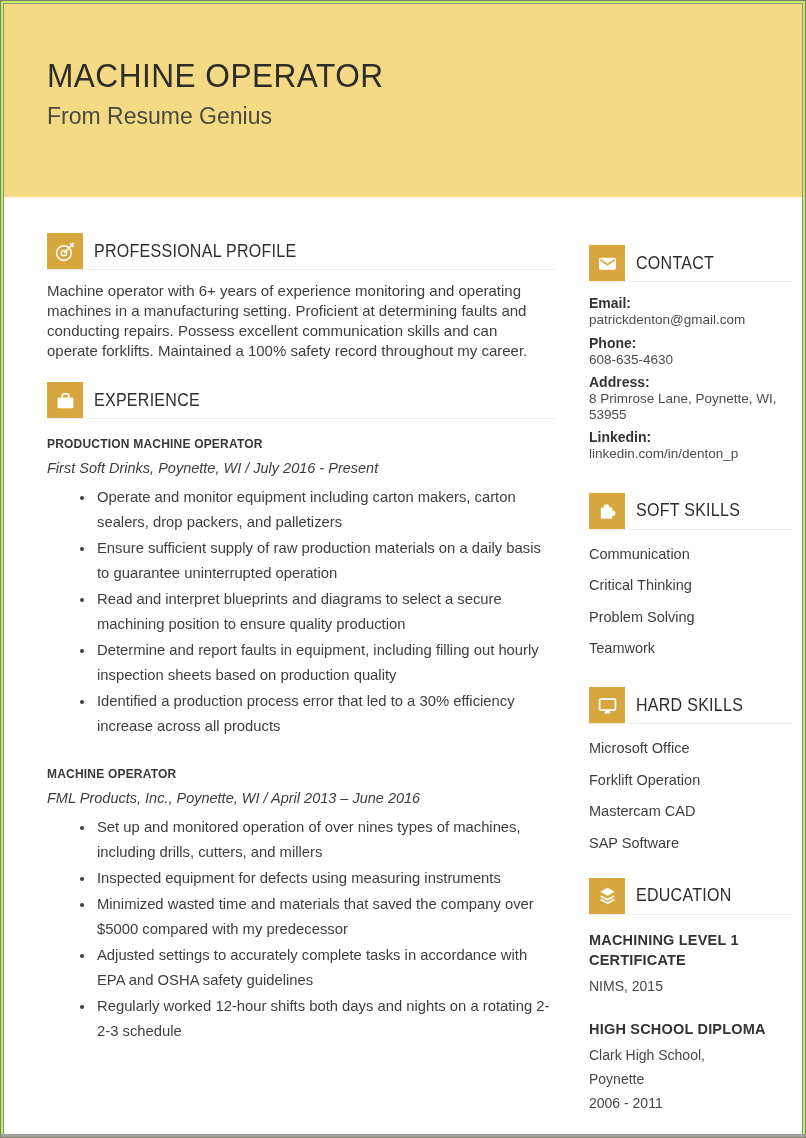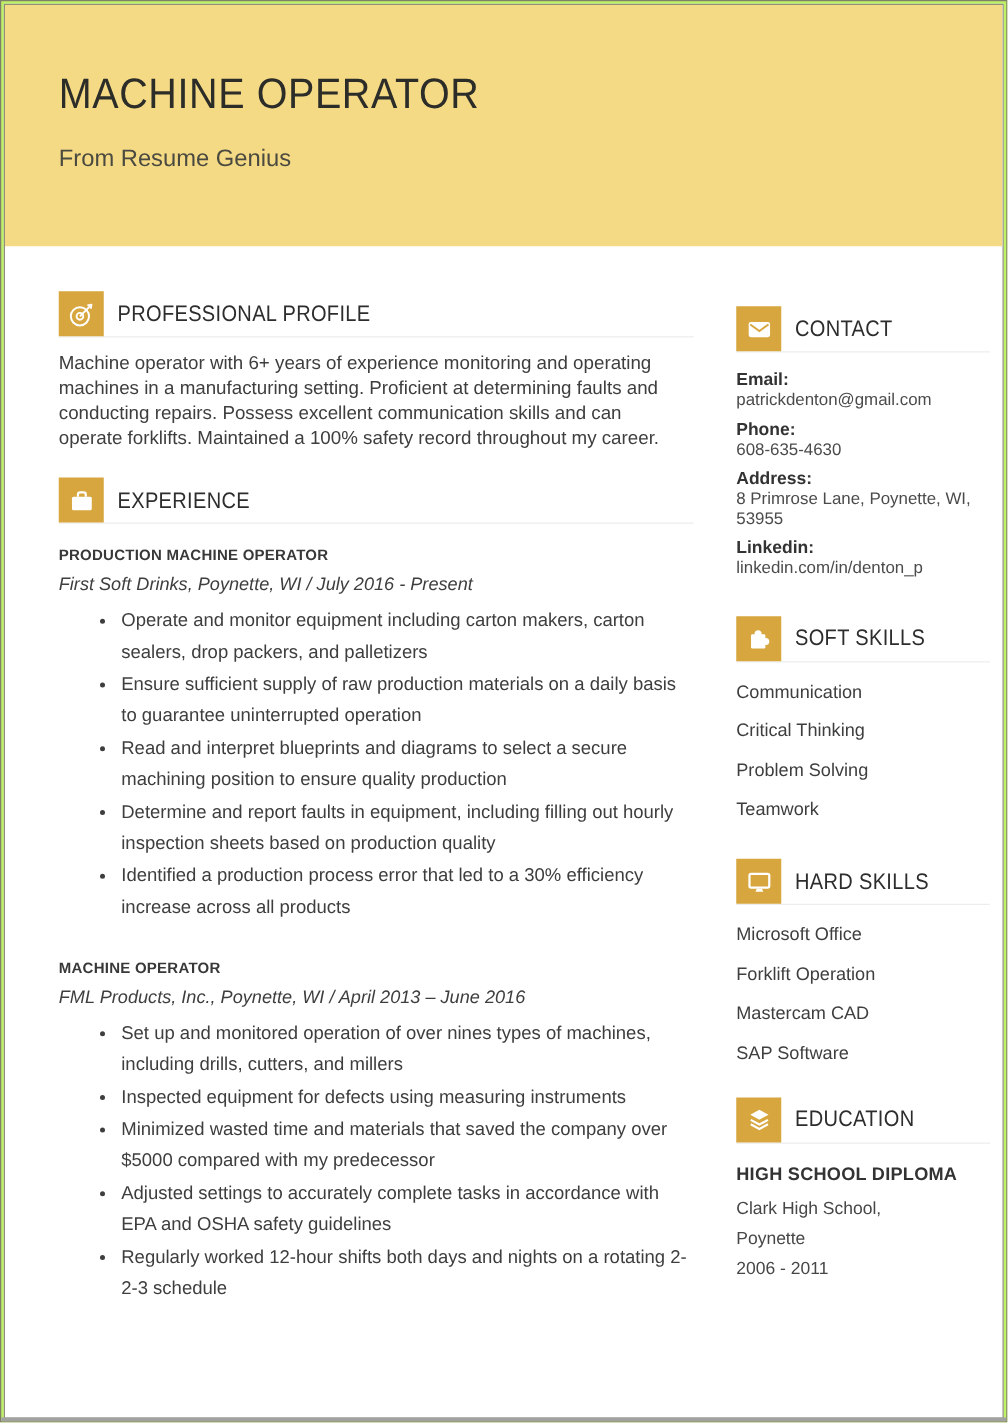--- a/index.html
+++ b/index.html
@@ -37,22 +37,22 @@
     font-size: 34px;
     font-weight: 500;
     letter-spacing: 0.5px;
     color: #2c2c28;
     transform: scaleX(0.93);
     transform-origin: left center;
     line-height: 1.1;
     white-space: nowrap;
   }
   .header-subtitle {
-    margin-top: 23px;
-    font-size: 19px;
+    margin-top: 9px;
+    font-size: 23px;
     color: #4a4a40;
   }
   
   .content {
     display: flex;
     gap: 34px;
     padding: 36px 16px 30px 43px;
   }
   .col-left { width: 508px; flex: none; }
   .col-right { width: 203px; flex: none; }
@@ -301,20 +301,24 @@
             <span class="sec-icon">
               <svg viewBox="0 0 24 24">
                 <path d="M12 4.6 L19 8.4 L12 12.2 L5 8.4 Z" fill="#ffffff"></path>
                 <path d="M5.4 12.4 L12 16 L18.6 12.4" fill="none" stroke="#ffffff" stroke-width="1.7"></path>
                 <path d="M5.4 15.8 L12 19.4 L18.6 15.8" fill="none" stroke="#ffffff" stroke-width="1.7"></path>
               </svg>
             </span>
             <span class="sec-title">EDUCATION</span>
           </div>
 
+          <div class="edu-entry">
+            <div class="edu-title">MACHINING LEVEL 1 CERTIFICATE</div>
+            <div class="edu-line">NIMS, 2015</div>
+          </div>
 
           <div class="edu-entry">
             <div class="edu-title">HIGH SCHOOL DIPLOMA</div>
             <div class="edu-line">Clark High School,</div>
             <div class="edu-line">Poynette</div>
             <div class="edu-line">2006 - 2011</div>
           </div>
         </div>
 
       </div>

